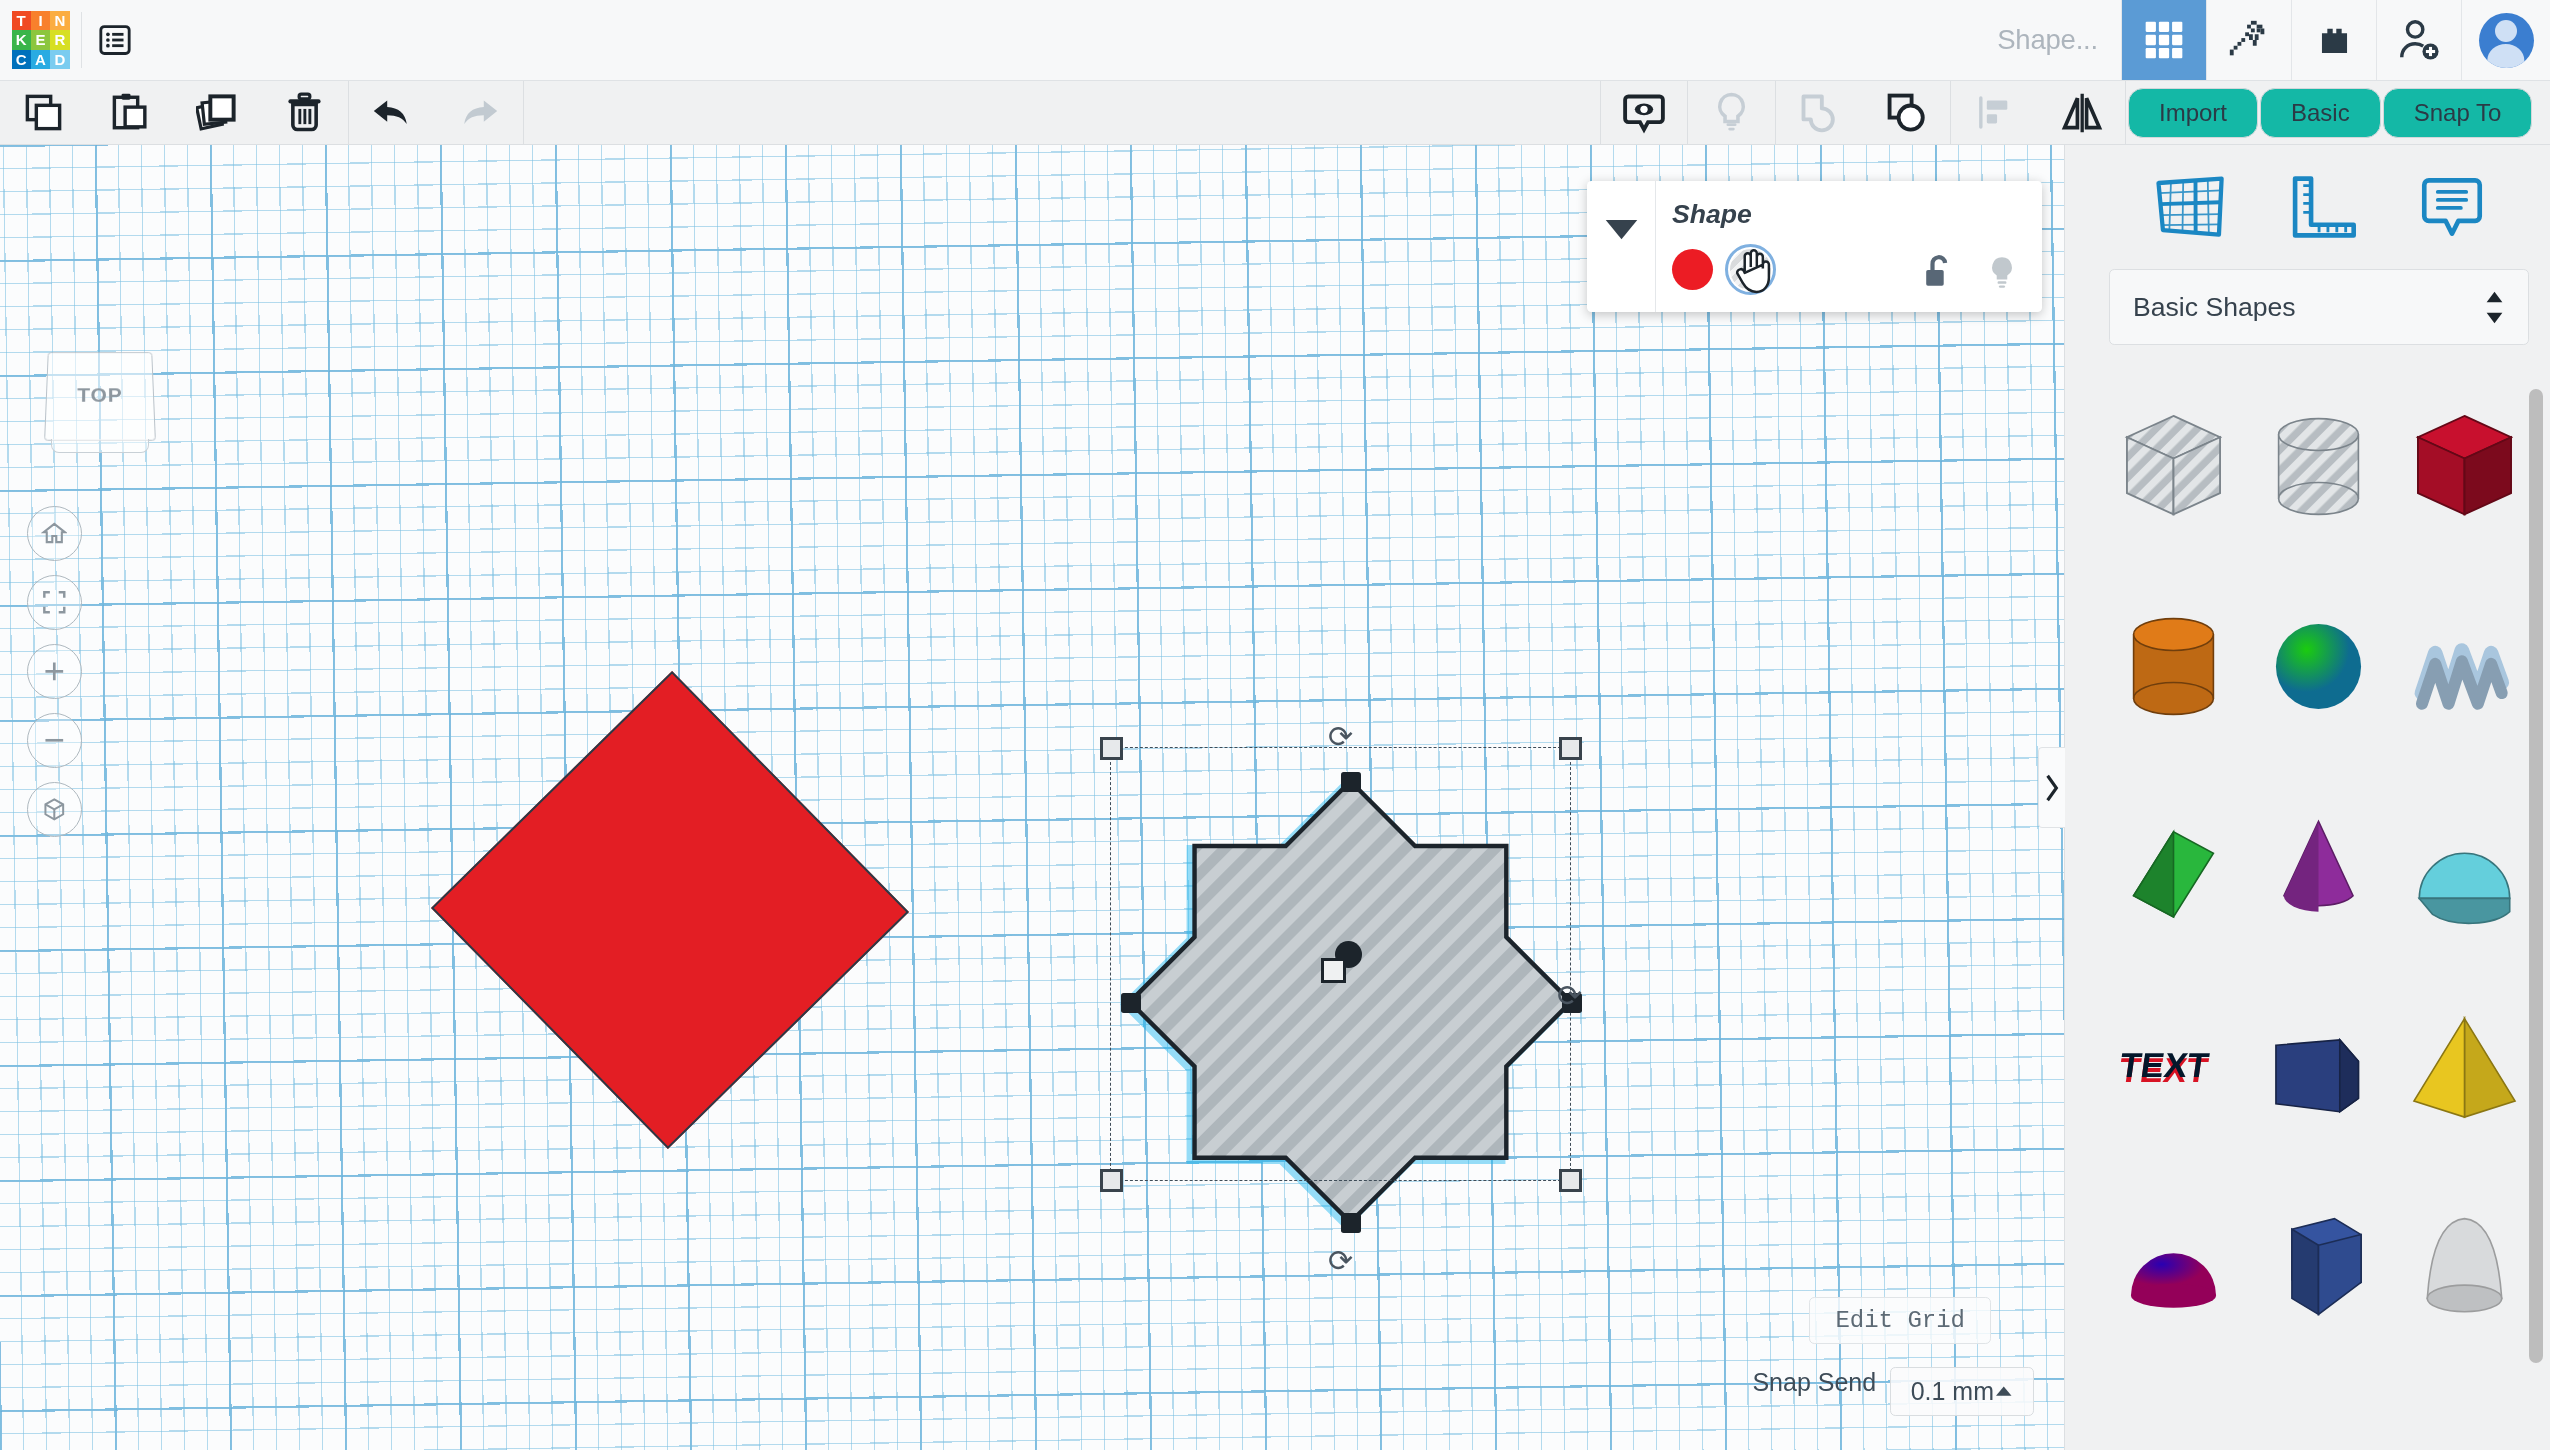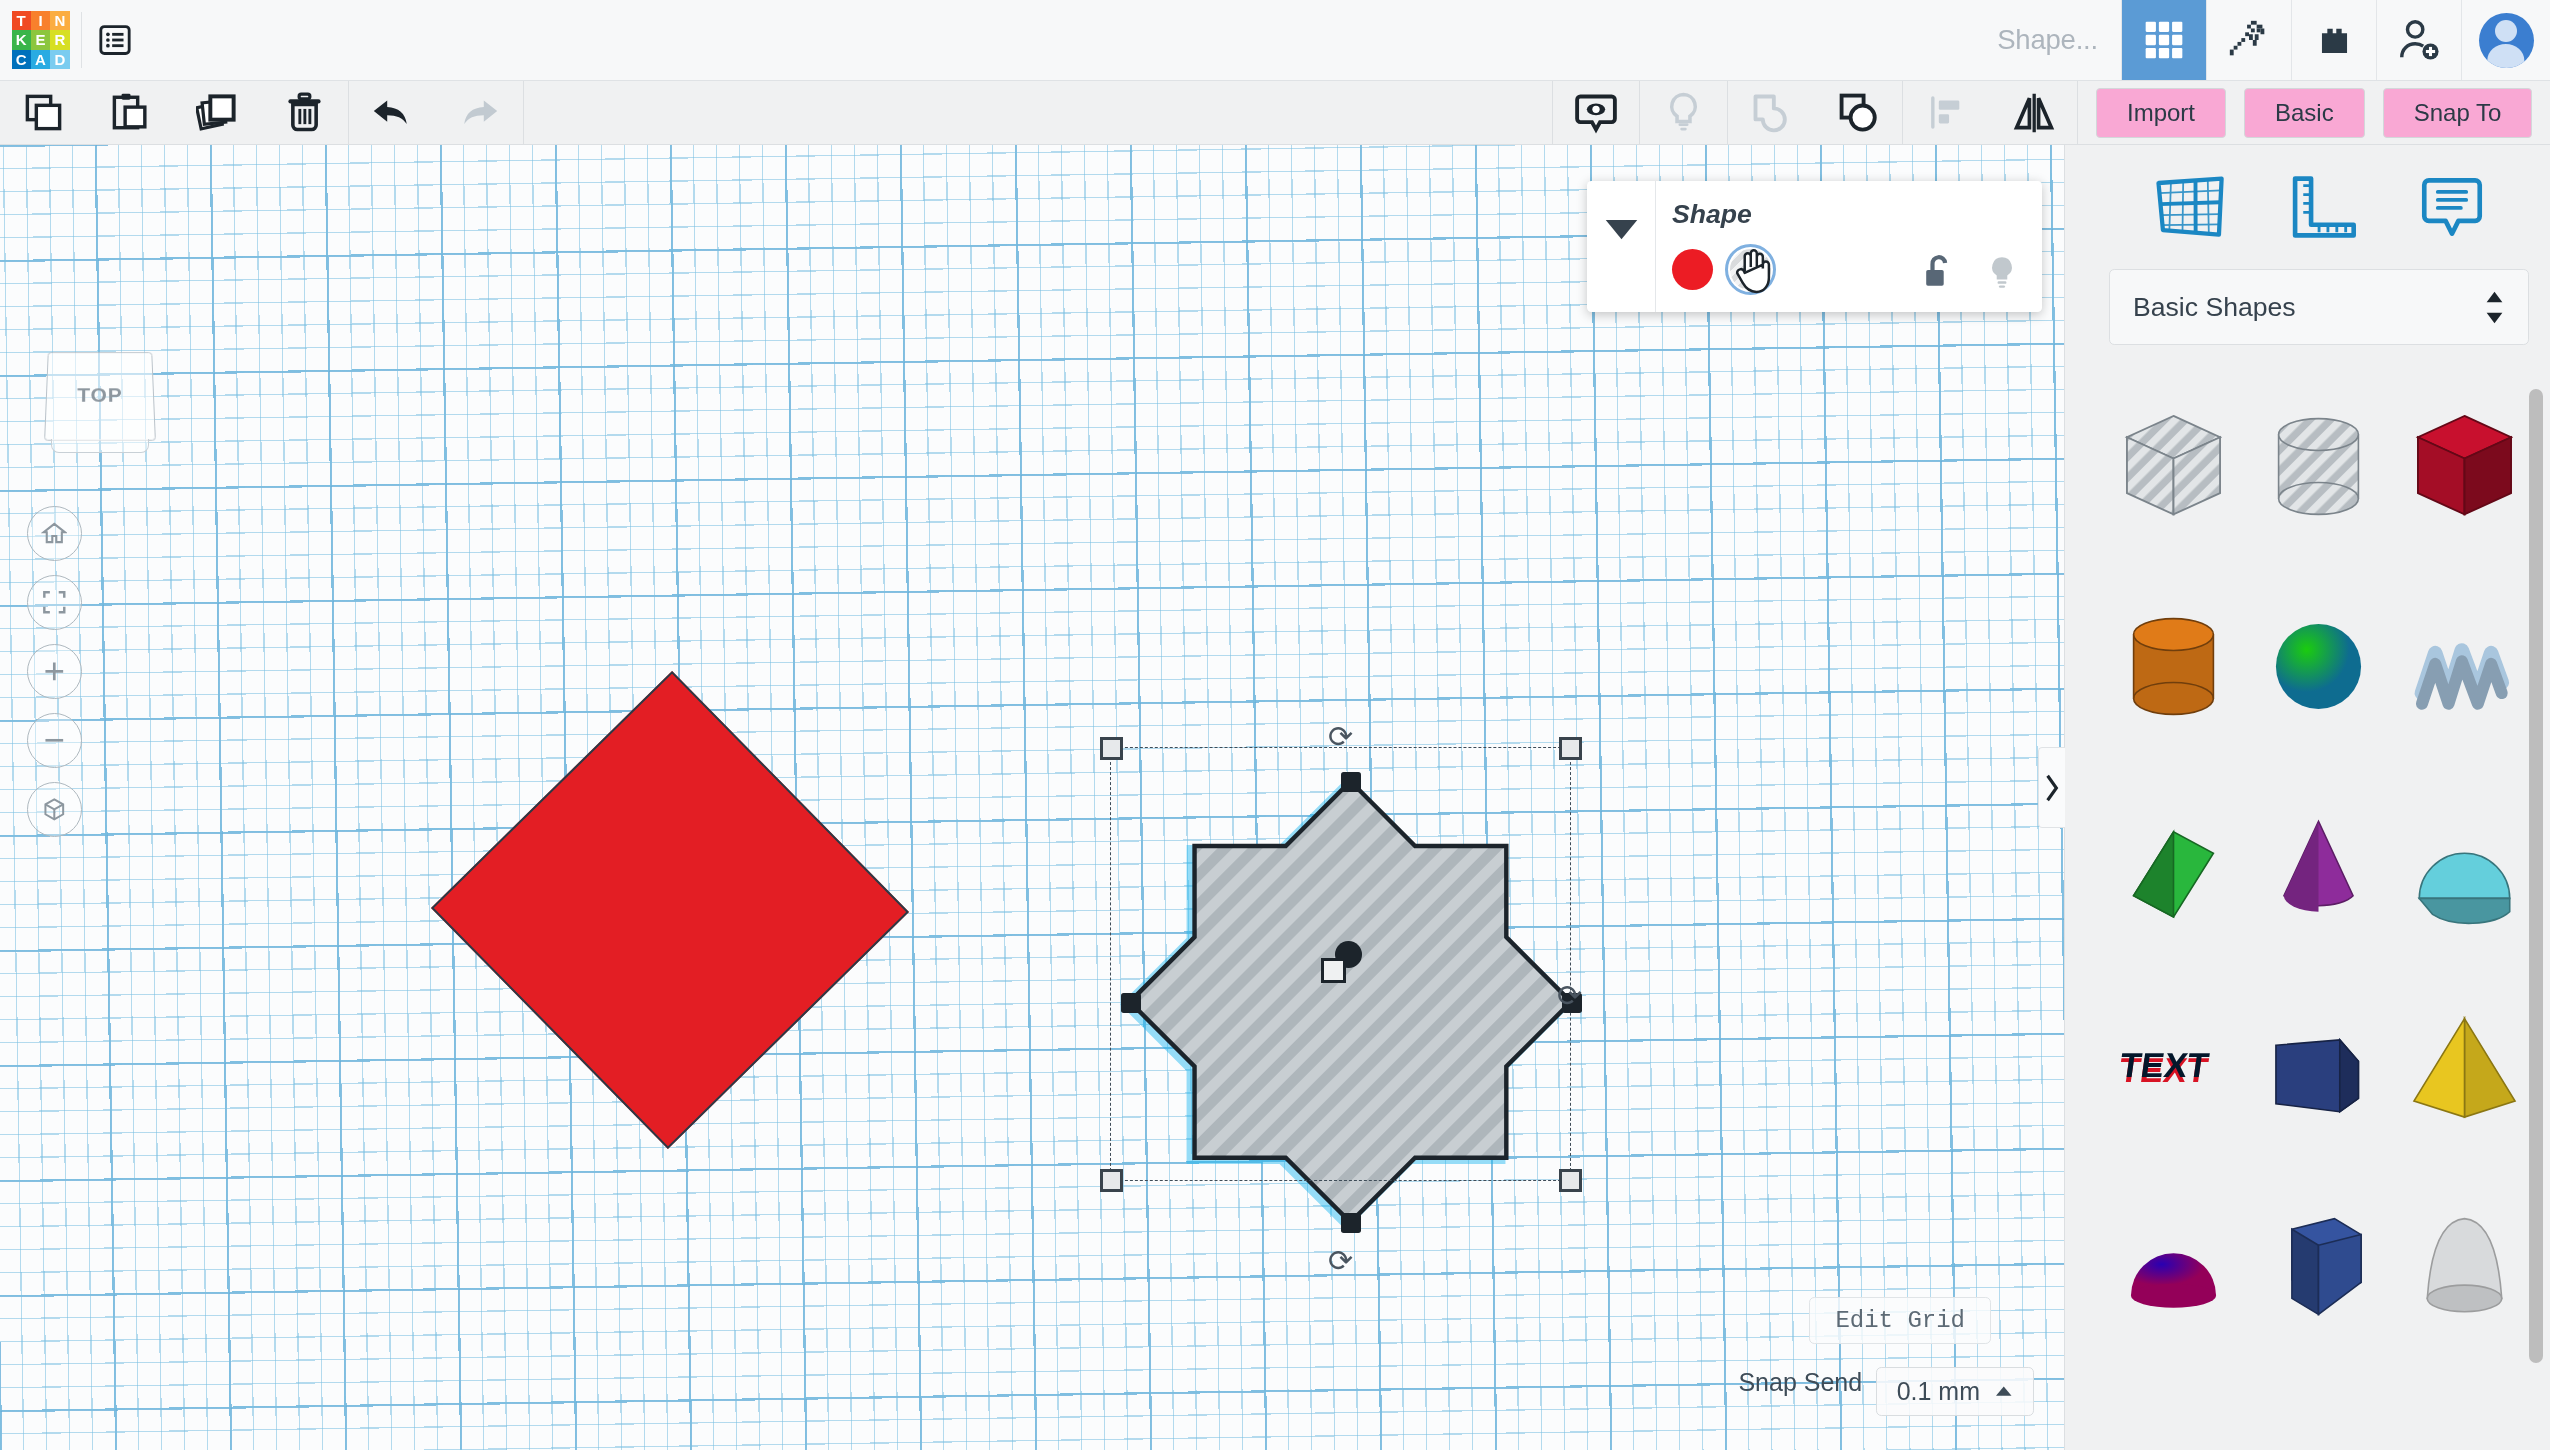--- a/index.html
+++ b/index.html
@@ -70,23 +70,23 @@
     background: #f0f1f2; border-bottom: 0.9px solid #dcdfe2;
     display: flex; align-items: stretch;
   }
   .tb-btn {
     width: 87px; display: flex; align-items: center; justify-content: center;
     cursor: pointer;
   }
   .tb-sep { width: 0.9px; background: #dcdfe2; margin: 0; }
   .tb-flex { flex: 1; }
   .tb-text-btn {
-    height: 50px; align-self: center; margin-left: 18px;
+    height: 50px; align-self: center; margin-left: 2px;
     padding: 0 30px; display: flex; align-items: center; justify-content: center;
-    border: 0.9px solid #d3d7da; border-radius: 4px; background: #f9a8d4;
+    border: 0.9px solid #d3d7da; border-radius: 15px; background: #14b8a6;
     font-size: 24px; color: #2b3a46; cursor: pointer; white-space: nowrap;
   }
   .tb-text-btn:last-child { margin-right: 17.7px; }
 
   
   .canvas {
     position: absolute; left: 0; top: 145px;
     width: 2064px; height: 1305px;
     overflow: hidden;
     background-color: #fbfcfd;
@@ -166,21 +166,21 @@
     background: rgba(250,251,252,0.82); border: 0.9px solid #e0e4e7; border-radius: 5.3px;
     cursor: pointer;
     font-family: Liberation Mono, monospace;
   }
   .snap-row {
     position: absolute; right: 30px; bottom: 34px;
     display: flex; align-items: center; gap: 14px;
   }
   .snap-label { font-size: 25px; color: #3e4c58; }
   .snap-select {
-    display: flex; align-items: center; gap: 14px;
+    display: flex; align-items: center; 
     padding: 8.9px 19.5px; font-size: 25px; color: #3e4c58;
     background: rgba(250,251,252,0.88); border: 0.9px solid #d9dde0; border-radius: 5.3px;
     cursor: pointer;
     margin-top: 18px;
   }
 
   
   .shape-panel {
     position: absolute; left: 1587px; top: 181px;
     width: 455px; height: 131px;

